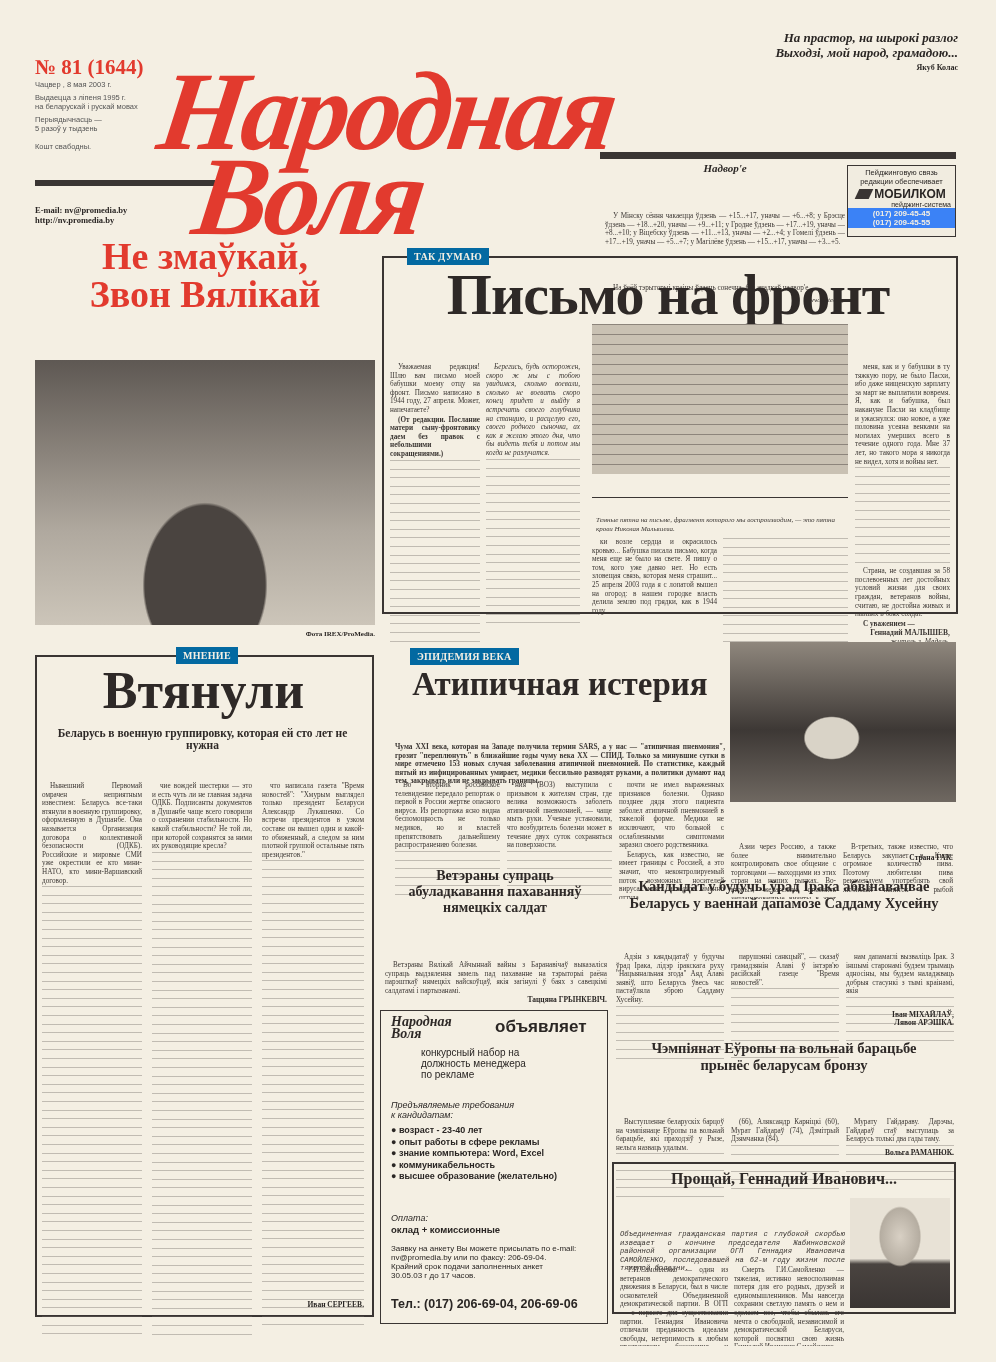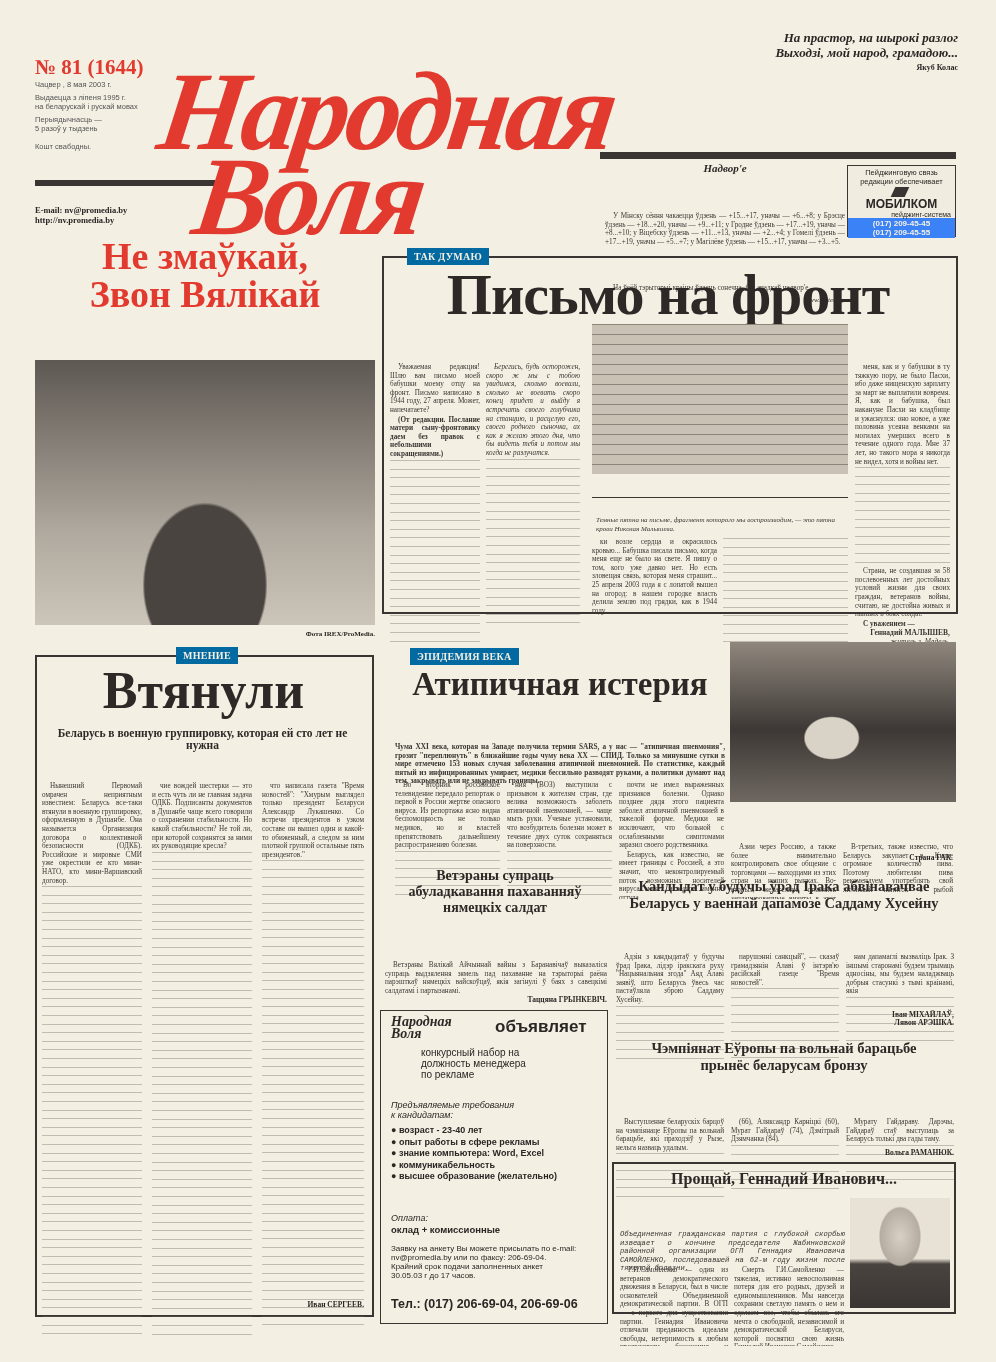--- a/index.html
+++ b/index.html
@@ -55,21 +55,21 @@
   <div class="abs" style="left:605px;top:162px;width:240px;">
     <div class="it" style="text-align:center;font-weight:bold;font-size:11px;margin-bottom:2px;">Надвор'е</div>
     <div class="txt" style="text-indent:8px;">У Мінску сёння чакаецца ўдзень — +15...+17, уначы — +6...+8; у Брэсце ўдзень — +18...+20, уначы — +9...+11; у Гродне ўдзень — +17...+19, уначы — +8...+10; у Віцебску ўдзень — +11...+13, уначы — +2...+4; у Гомелі ўдзень — +17...+19, уначы — +5...+7; у Магілёве ўдзень — +15...+17, уначы — +3...+5.</div>
     <div class="txt" style="text-indent:8px;">На ўсёй тэрыторыі краіны ўдзень сонечна, без ападкаў надвор'е.</div>
     <div class="it" style="text-align:right;font-size:7px;margin-top:3px;">www.meteo.by</div>
   </div>
 
   <div class="abs sans" style="left:847px;top:165px;width:107px;height:70px;border:1px solid #3a3533;background:#f1ece0;">
     <div style="text-align:center;font-size:7.5px;margin-top:2px;">Пейджинговую связь</div>
     <div style="text-align:center;font-size:7.5px;">редакции обеспечивает</div>
-    <div style="display:flex;align-items:center;justify-content:center;margin-top:1px;flex-direction:column;">
+    <div style="display:flex;align-items:center;justify-content:center;margin-top:1px;">
       <span style="display:inline-block;width:14px;height:10px;background:#3a3533;transform:skewX(-25deg);margin-right:3px;"></span>
       <span style="font-size:12px;font-weight:bold;">МОБИЛКОМ</span>
     </div>
     <div style="text-align:right;font-size:7px;margin-right:4px;">пейджинг-система</div>
     <div style="background:#3b82f6;color:#f4efe3;font-size:8px;font-weight:bold;text-align:center;line-height:9px;padding:1px 0;">
       <div>(017) 209-45-45</div>
       <div>(017) 209-45-55</div>
     </div>
   </div>
 </div>

